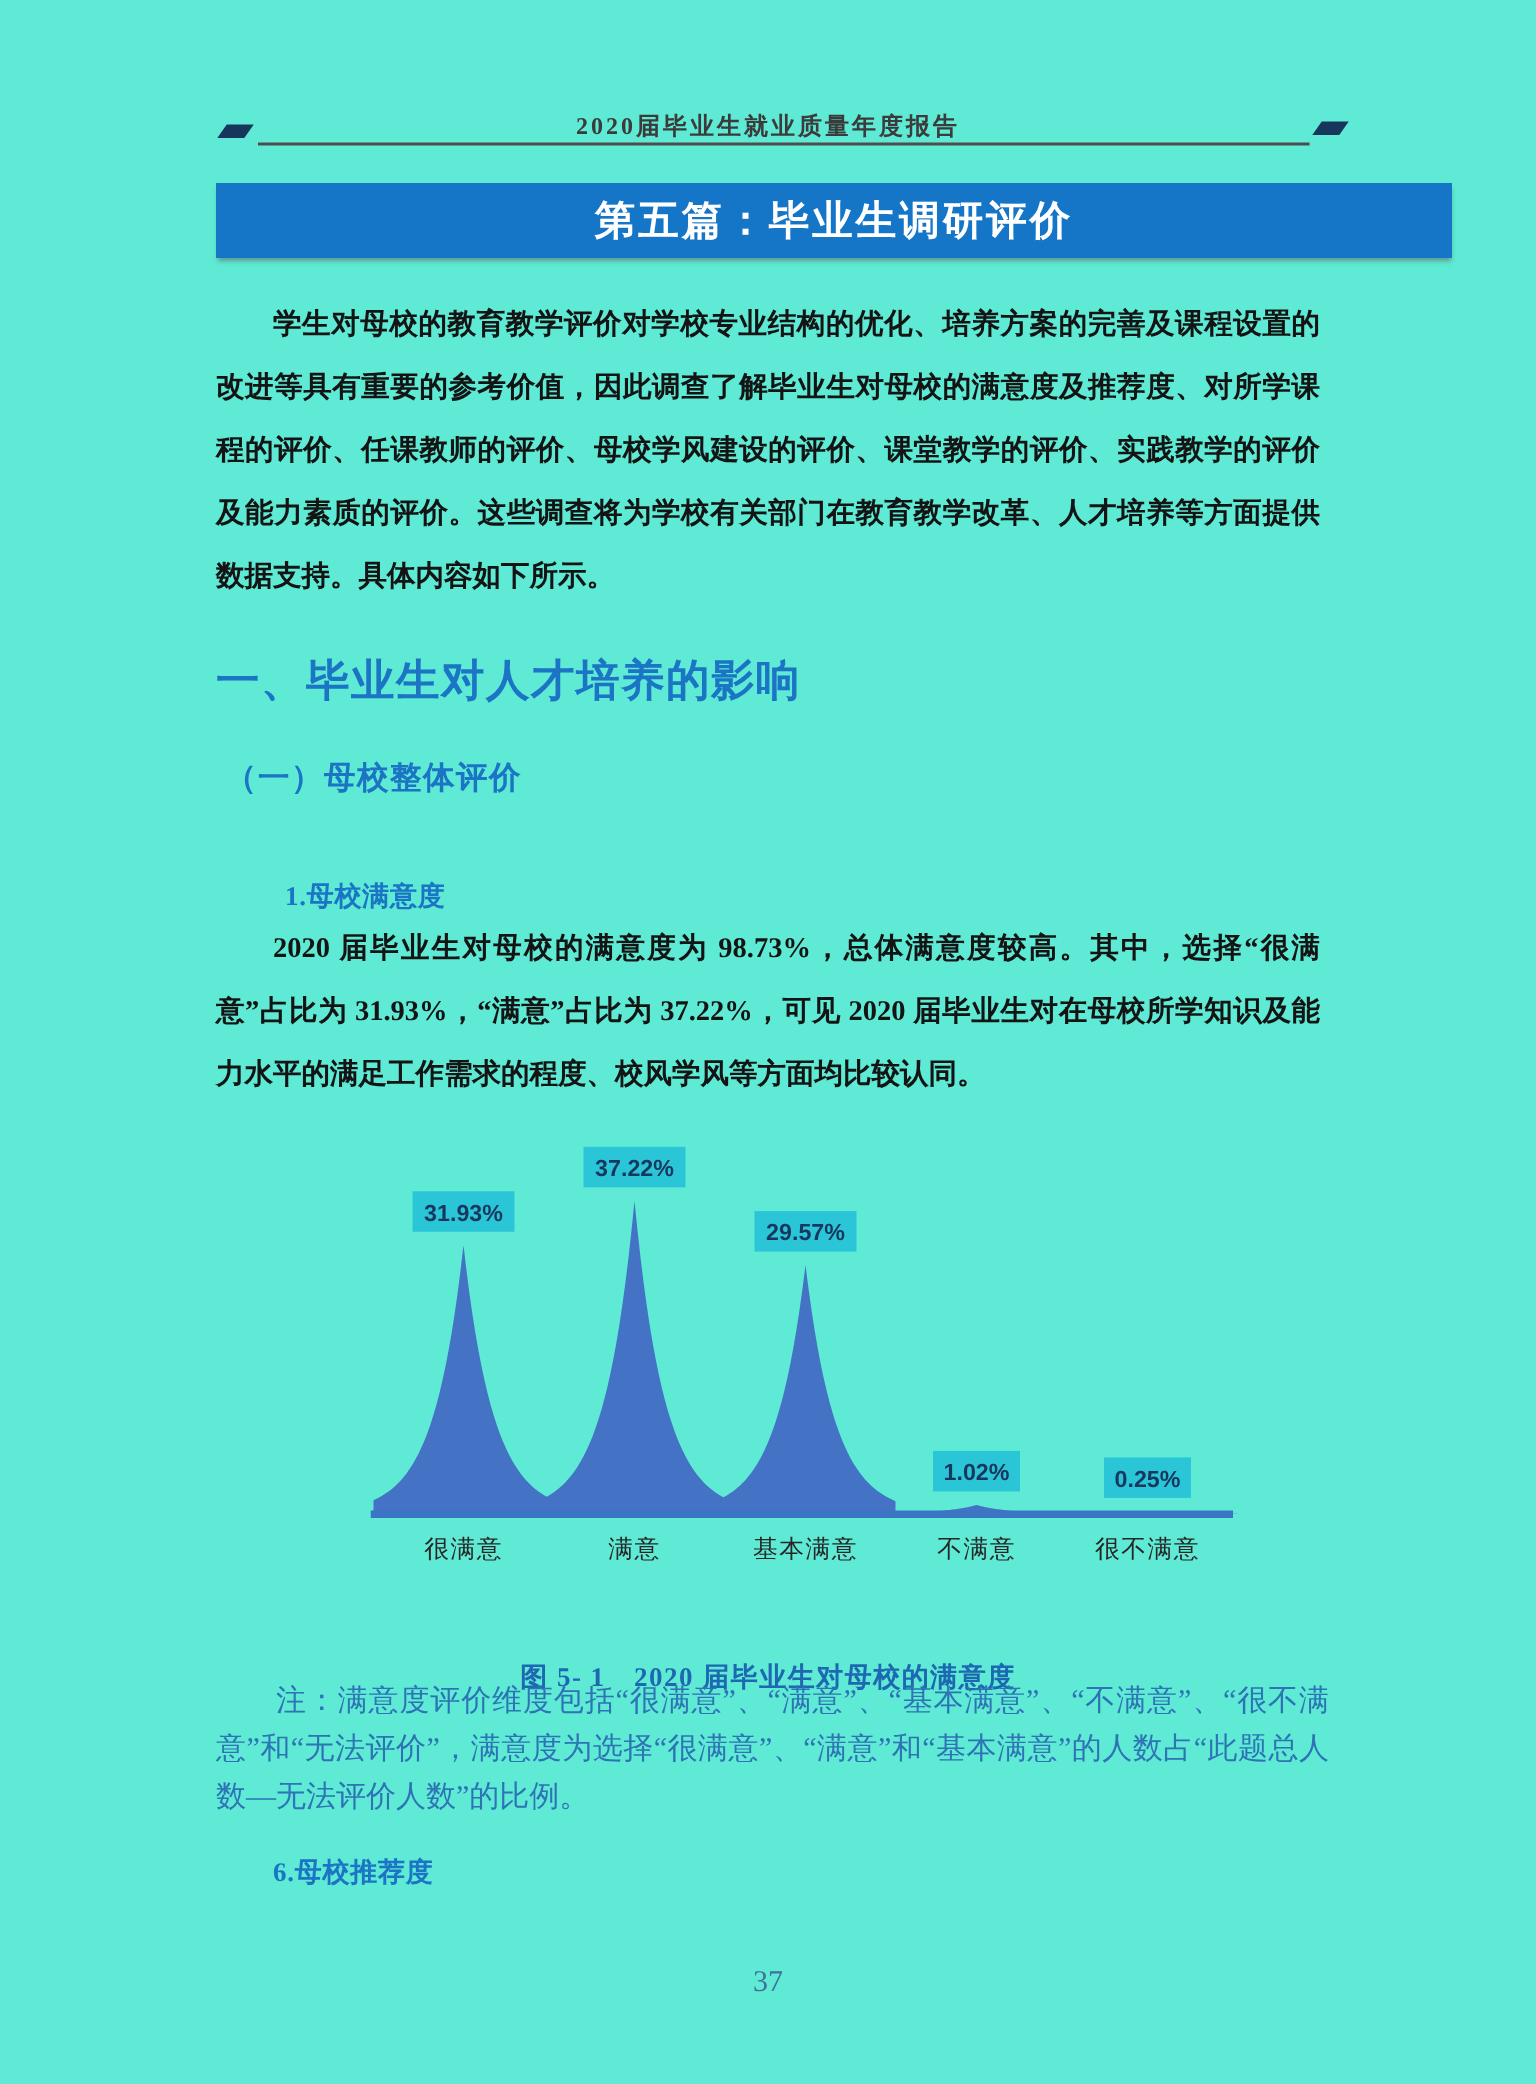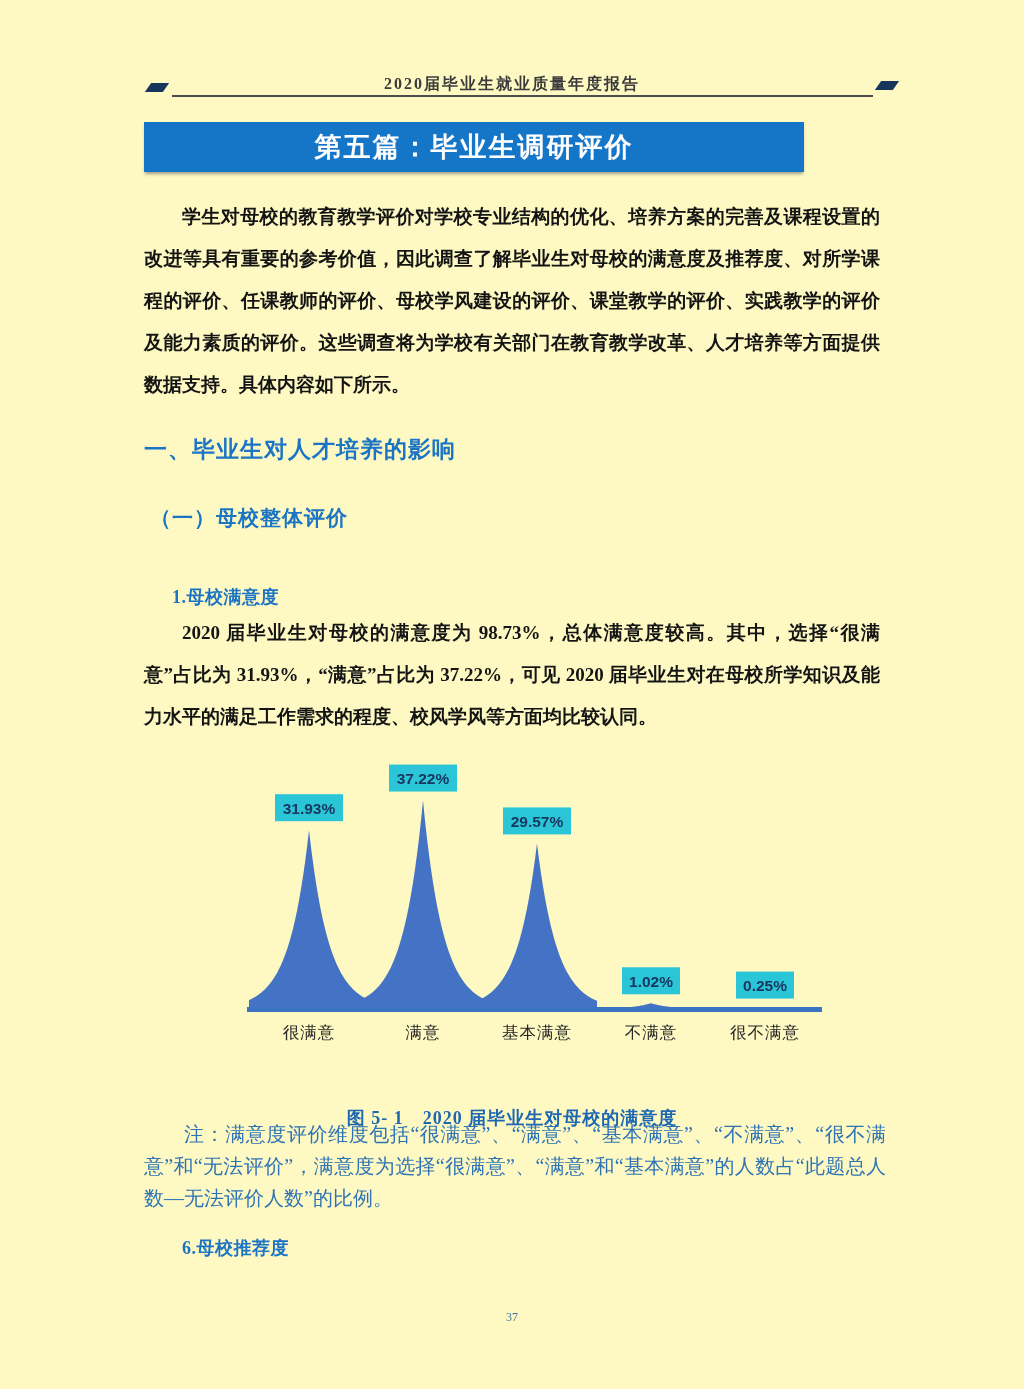--- a/index.html
+++ b/index.html
@@ -1,62 +1,62 @@
 <!DOCTYPE html>
 <html><head>
 <meta charset="utf-8">
 <style>
   html,body{margin:0;padding:0;background:#ffffff;}
-  .page{position:relative;width:1024px;height:1389px;background:#fef9c3;overflow:hidden;
+  .page{position:relative;width:1024px;height:1389px;background:#5eead4;overflow:hidden;
         font-family:"Liberation Serif","DejaVu Serif",serif;color:#1a1a1a;}
 
   
   .header-title{position:absolute;top:74px;left:0;width:1024px;text-align:center;
     font-size:16px;font-weight:600;color:#3b3b3b;letter-spacing:2px;}
   .header-band{position:absolute;left:144px;top:80px;width:756px;height:20px;}
   .decor{position:absolute;width:18px;height:9px;transform:skewX(-35deg);}
   .decor-left{left:4px;top:3px;}
   .decor-right{right:4px;top:1px;}
   .header-line{position:absolute;left:28px;right:27px;top:15px;height:2px;background:#4d4d4d;}
 
   
-  .banner{position:absolute;left:144px;top:122px;width:660px;height:50px;
+  .banner{position:absolute;left:144px;top:122px;width:824px;height:50px;
     font-family:"Liberation Sans","DejaVu Sans",sans-serif;
     color:#ffffff;font-size:27px;font-weight:bold;text-align:center;line-height:50px;
     letter-spacing:2px;box-shadow:0 3px 3px -1px rgba(90,90,90,.55);}
 
   
   .body-text{position:absolute;left:144px;width:736px;margin:0;
     font-size:19px;line-height:42px;text-align:justify;text-indent:2em;color:#141414;font-weight:bold;}
   .p-intro{top:196px;}
   .p-sat{top:612px;}
 
   
   .h-main{position:absolute;left:144px;top:434px;margin:0;
     font-family:"Liberation Sans","DejaVu Sans",sans-serif;
-    font-size:23px;font-weight:bold;letter-spacing:1px;}
+    font-size:29px;font-weight:bold;letter-spacing:1px;}
   .h-sub{position:absolute;left:150px;top:504px;margin:0;
     font-family:"Liberation Sans","DejaVu Sans",sans-serif;
     font-size:21px;font-weight:bold;letter-spacing:1px;}
   .h-num{position:absolute;margin:0;font-size:18px;font-weight:bold;letter-spacing:.5px;}
-  .h-num1{left:172px;top:585px;}
+  .h-num1{left:190px;top:585px;}
   .h-num2{left:182px;top:1236px;}
 
   
   .chart{position:absolute;left:247px;top:754px;width:580px;height:292px;}
 
   
   .fig-caption{position:absolute;left:144px;top:1074px;width:736px;margin:0;text-align:center;
     font-size:18px;font-weight:bold;letter-spacing:1px;}
   .fig-note{position:absolute;left:144px;top:1118px;width:742px;font-size:20px;line-height:32px;}
   .fig-note p{margin:0;text-indent:2em;text-align:justify;}
 
   
   .page-number{position:absolute;left:0;top:1310px;width:1024px;text-align:center;
-    font-size:12px;color:#41719C;}
+    font-size:20px;color:#41719C;}
 </style>
 </head>
 <body>
 
 <div class="page">
 
   <div class="header-title">2020届毕业生就业质量年度报告</div>
 
   <div class="header-band">
     <span class="decor decor-left" style="background: rgb(22, 54, 92);"></span>

